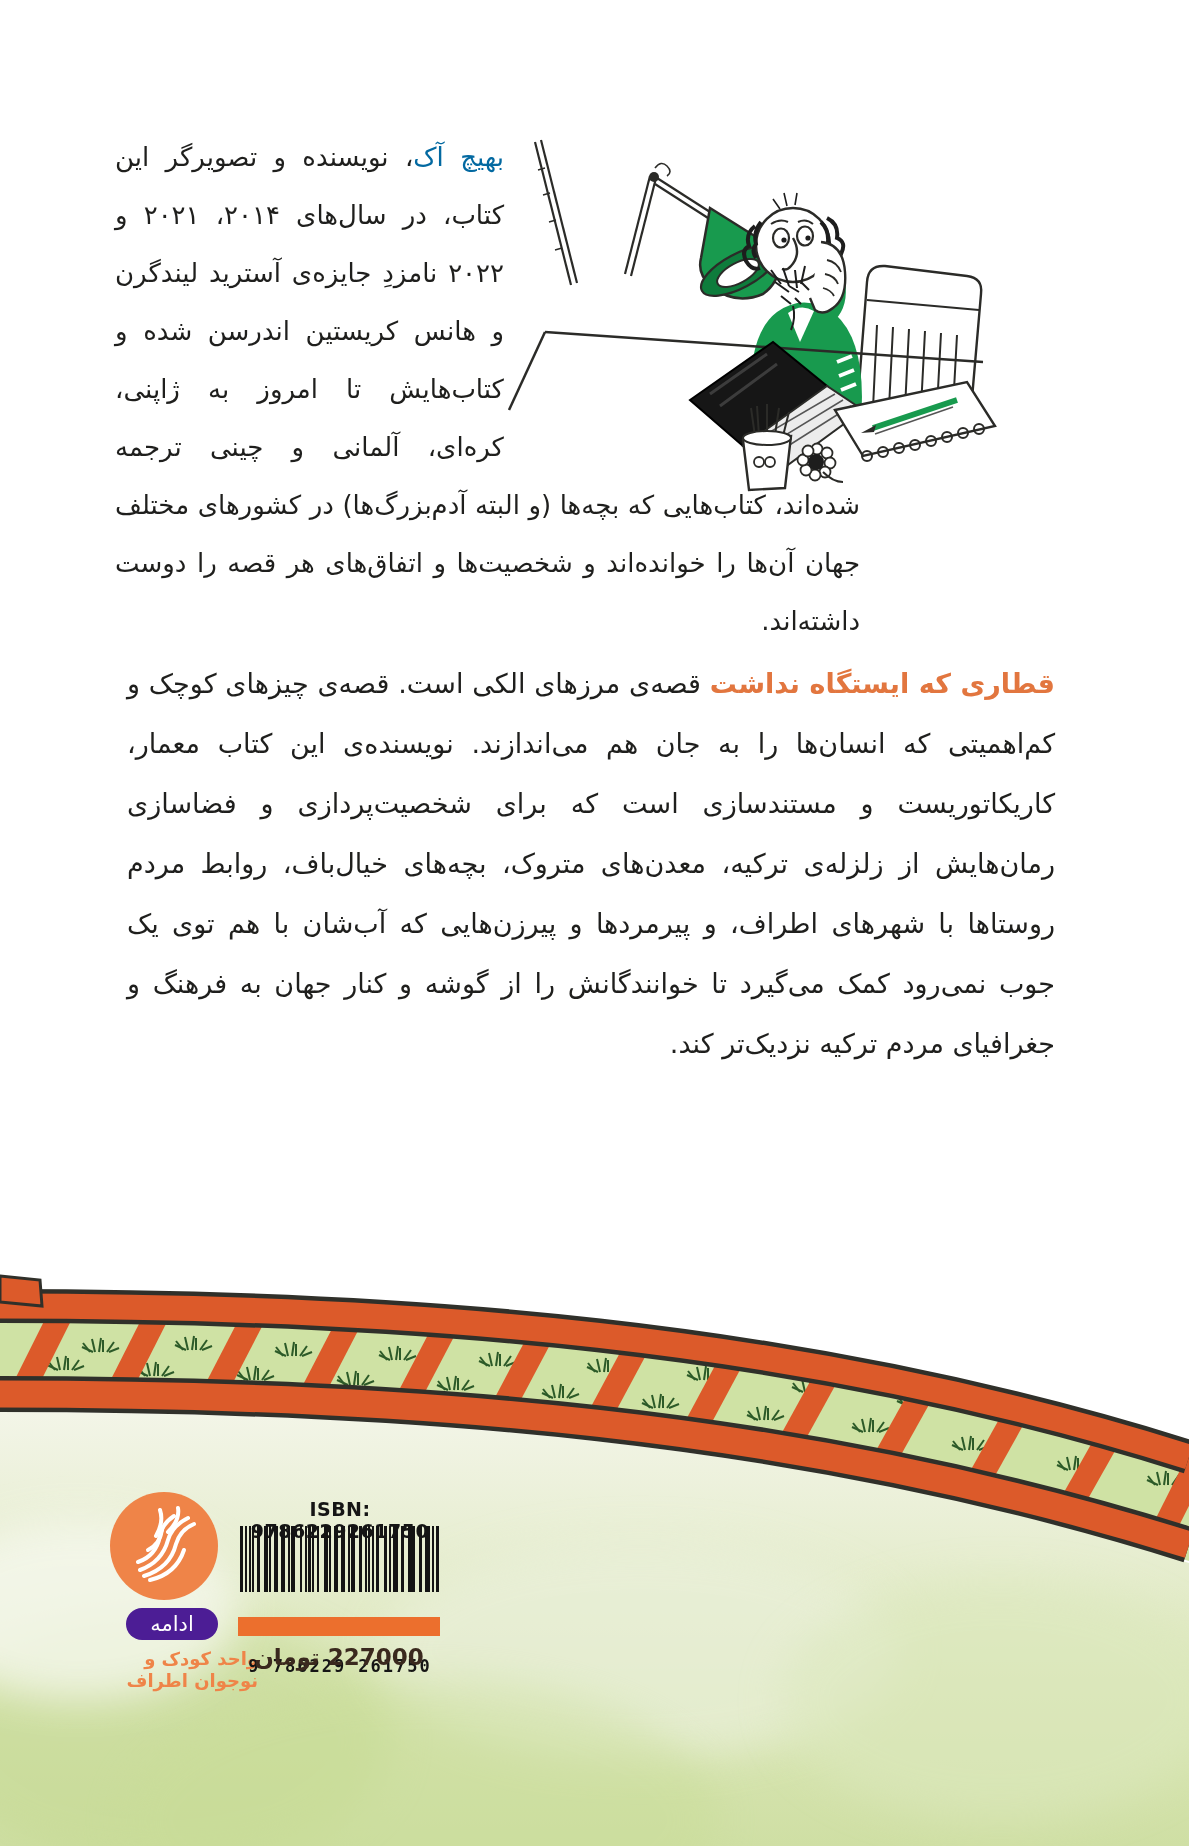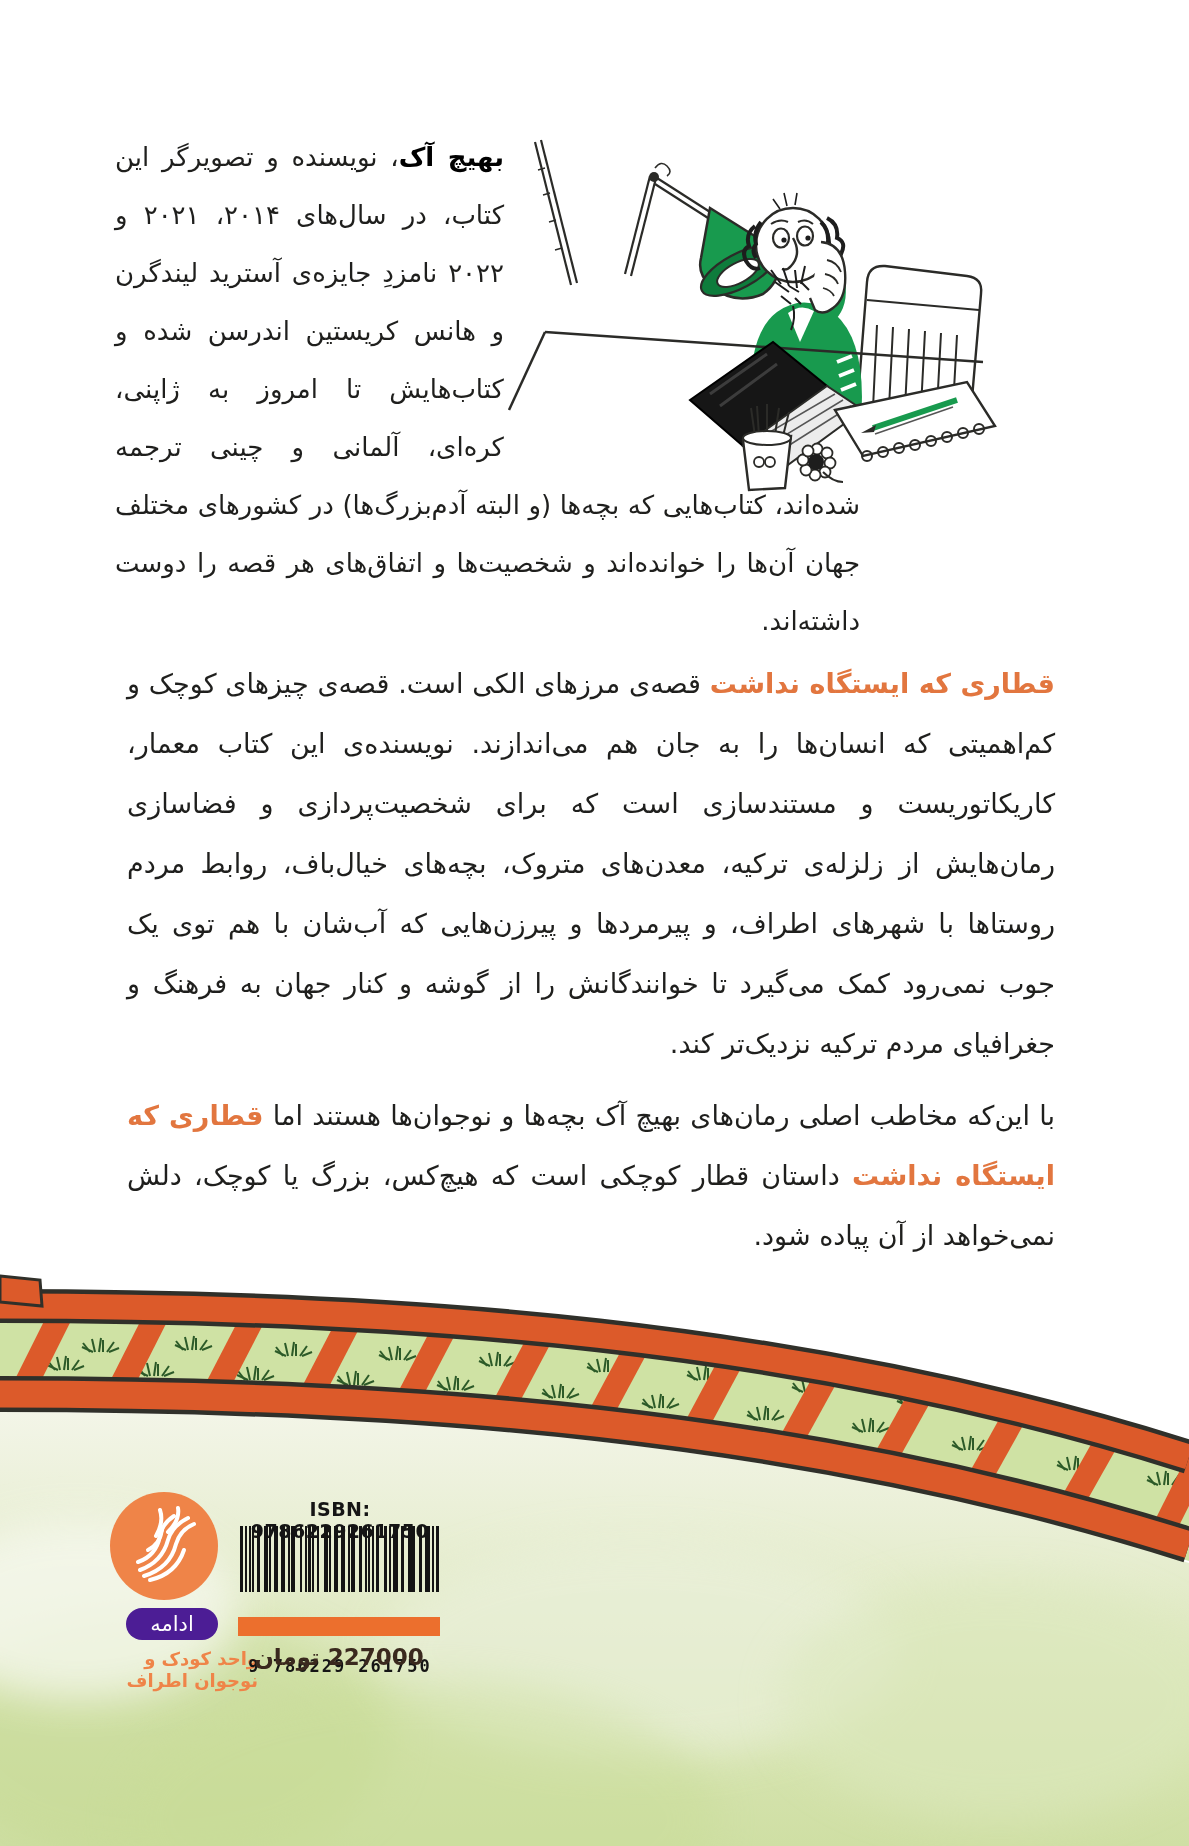--- a/index.html
+++ b/index.html
@@ -29,21 +29,21 @@
     position:absolute;left:-15px;top:-12px;
     width:495px;height:385px;
     overflow:visible;
   }
   .blurb{
     position:absolute;left:115px;top:642px;width:952px;
     direction:rtl;text-align:justify;
     font-size:27px;line-height:60px;
   }
   .blurb p{margin:12px;}
-  .hl-green{color:#000000;font-weight:bold;}
+  .hl-green{color:#0369a1;font-weight:normal;}
   .hl-orange{color:#e2763f;font-weight:bold;}
 
   
   .bridge{
     position:absolute;left:0;top:1180px;width:1189px;height:666px;
   }
   
   .logo-circle{
     position:absolute;left:110px;top:1492px;width:108px;height:108px;
   }
@@ -195,21 +195,20 @@
             <circle cx="458" cy="323" r="5"></circle>
               <circle cx="474" cy="319" r="5"></circle>
           </g>
         </g>
       </svg>
     </span><span class="hl-green">بهیچ آک</span><span>، نویسنده و تصویرگر این کتاب، در سال‌های ۲۰۱۴، ۲۰۲۱ و ۲۰۲۲ نامزدِ جایزه‌ی آسترید لیندگرن و هانس کریستین اندرسن شده و کتاب‌هایش تا امروز به ژاپنی، کره‌ای، آلمانی و چینی ترجمه شده‌اند، کتاب‌هایی که بچه‌ها (و البته آدم‌بزرگ‌ها) در کشورهای مختلف جهان آن‌ها را خوانده‌اند و شخصیت‌ها و اتفاق‌های هر قصه را دوست داشته‌اند.</span>
   </p>
 
   <div class="blurb">
     <p><span class="hl-orange">قطاری که ایستگاه نداشت</span><span> قصه‌ی مرزهای الکی است. قصه‌ی چیزهای کوچک و کم‌اهمیتی که انسان‌ها را به جان هم می‌اندازند. نویسنده‌ی این کتاب معمار، کاریکاتوریست و مستندسازی است که برای شخصیت‌پردازی و فضاسازی رمان‌هایش از زلزله‌ی ترکیه، معدن‌های متروک، بچه‌های خیال‌باف، روابط مردم روستاها با شهرهای اطراف، و پیرمردها و پیرزن‌هایی که آب‌شان با هم توی یک جوب نمی‌رود کمک می‌گیرد تا خوانندگانش را از گوشه و کنار جهان به فرهنگ و جغرافیای مردم ترکیه نزدیک‌تر کند.</span></p>
-    <p><span>با این‌که مخاطب اصلی رمان‌های بهیچ آک بچه‌ها و نوجوان‌ها هستند اما </span><span class="hl-orange">قطاری که ایستگاه نداشت</span><span> داستان قطار کوچکی است که هیچ‌کس، بزرگ یا کوچک، دلش نمی‌خواهد از آن پیاده شود.</span></p>
   </div>
 
   <svg class="bridge" viewBox="0 0 1189 666">
     <defs>
       <linearGradient id="washGrad" x1="0" y1="230" x2="0" y2="666" gradientUnits="userSpaceOnUse">
         <stop offset="0" stop-color="#f3f5e8"></stop>
         <stop offset="0.35" stop-color="#e6edcf"></stop>
         <stop offset="0.7" stop-color="#d8e5b3"></stop>
         <stop offset="1" stop-color="#cfdfa4"></stop>
       </linearGradient>

